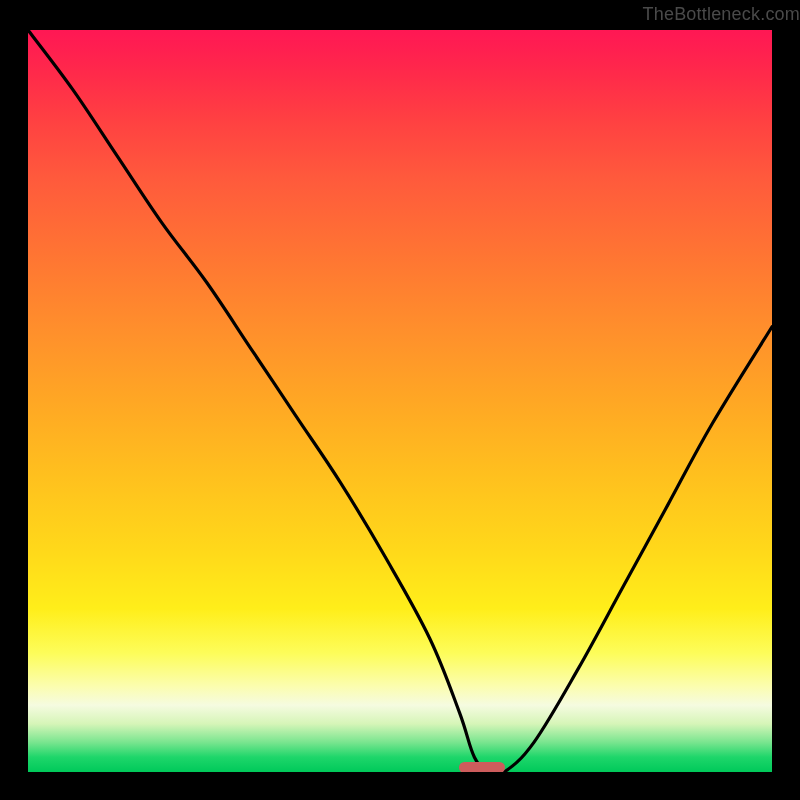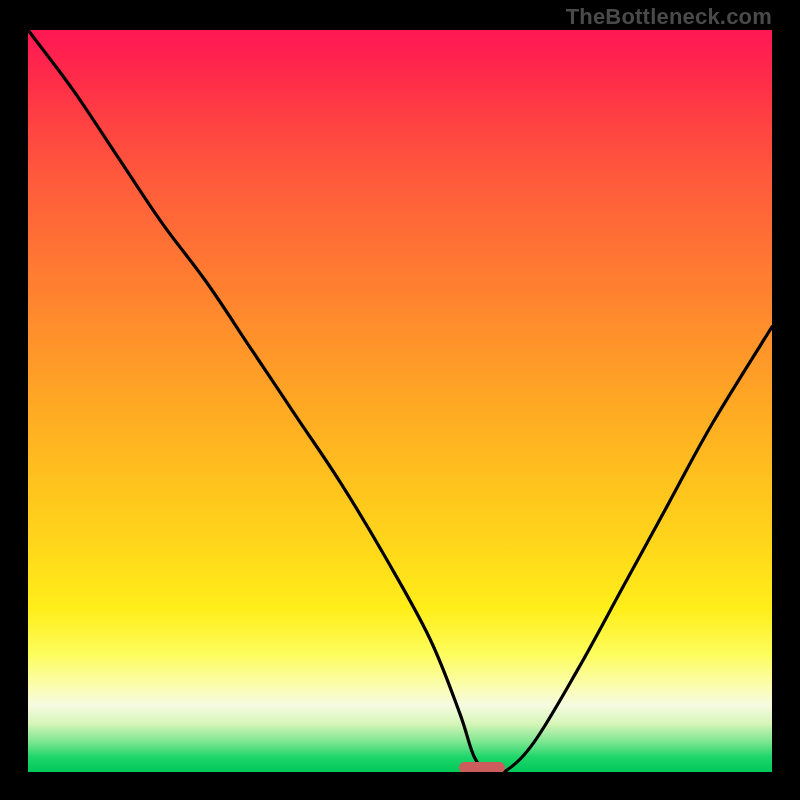--- a/index.html
+++ b/index.html
@@ -13,24 +13,24 @@
   }
   .frame {
     position: relative;
     width: 800px;
     height: 800px;
     background: #000;
   }
   .attribution {
     position: absolute;
     top: 4px;
-    right: 28px;
+    right: 0;
     color: #4a4a4a;
-    font-size: 22px;
-    font-weight: 700;
+    font-size: 18px;
+    font-weight: 400;
     letter-spacing: 0.2px;
     z-index: 10;
   }
   .plot-area {
     position: absolute;
     left: 28px;
     top: 30px;
     width: 744px;
     height: 742px;
     overflow: hidden;

